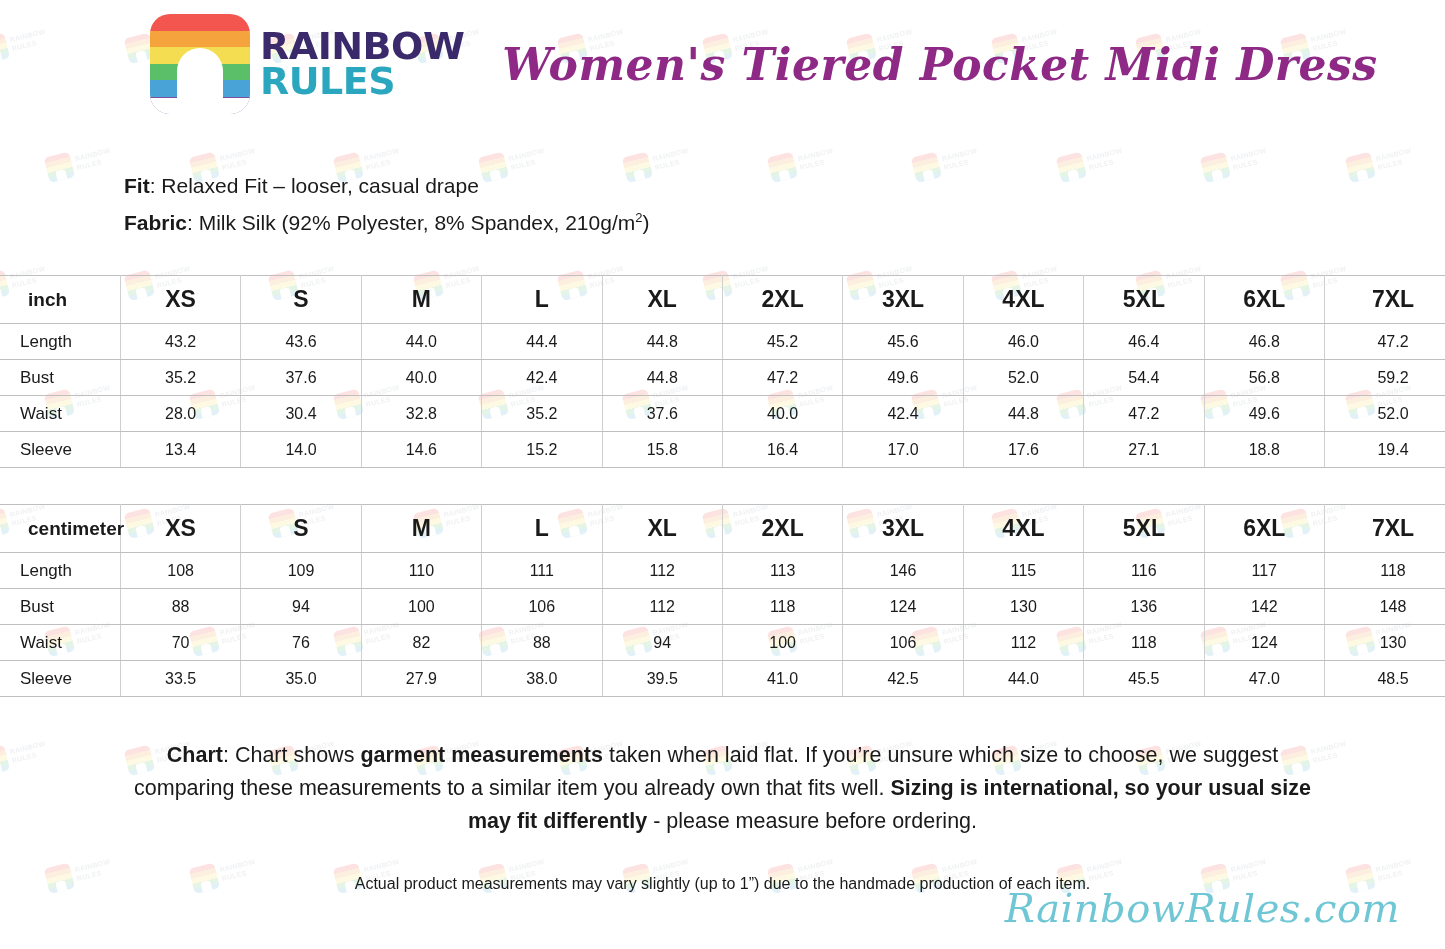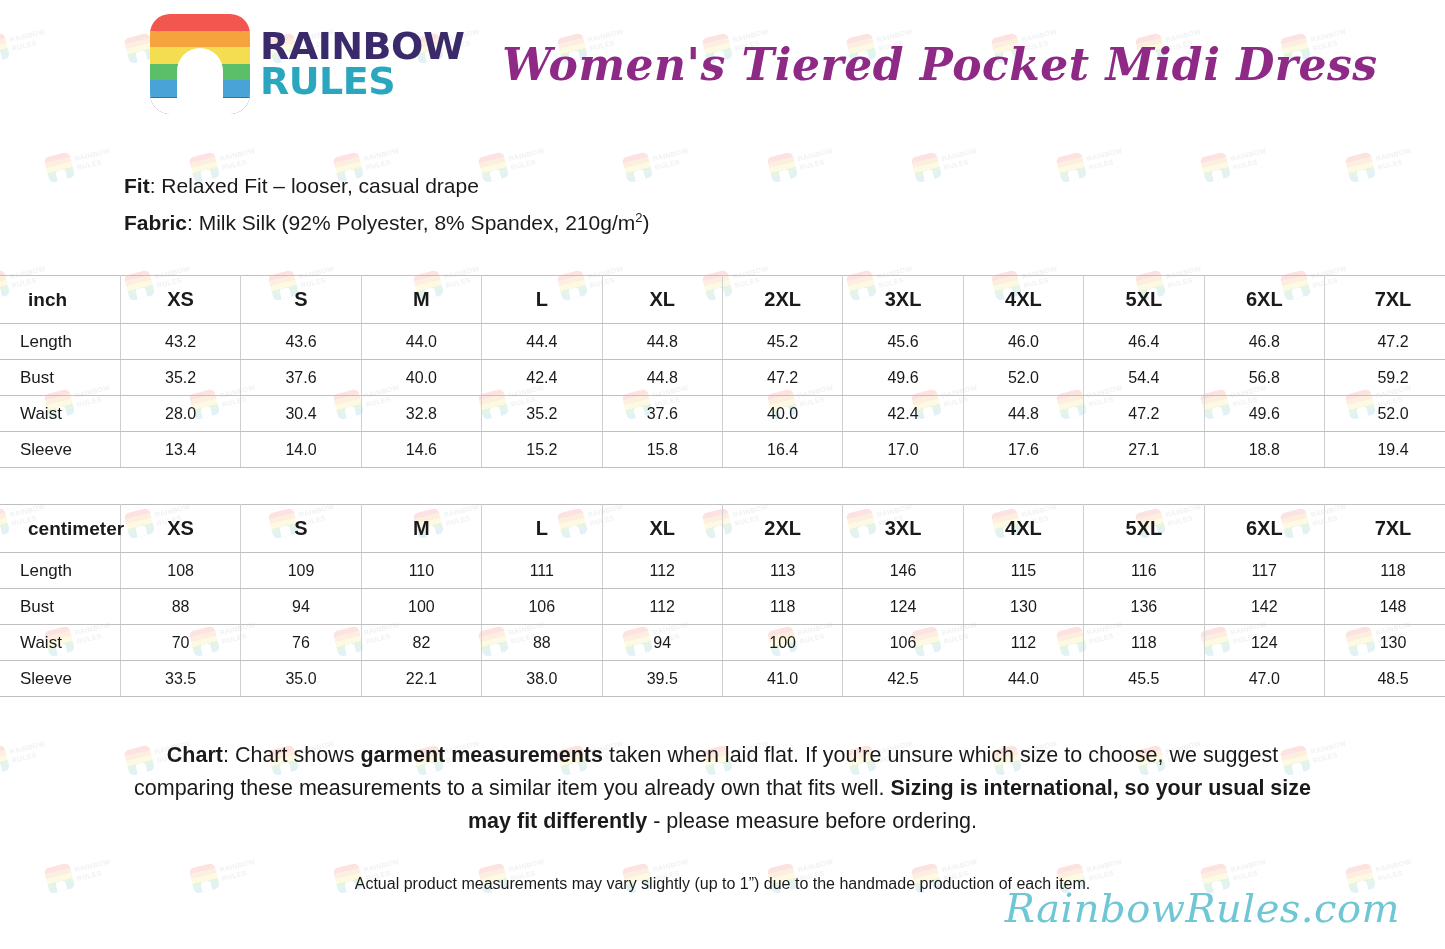--- a/index.html
+++ b/index.html
@@ -178,21 +178,21 @@
     text-align: center;
     font-size: 16px;
     color: #1a1a1a;
     font-weight: normal;
     padding: 0;
     height: 35px;
     background: transparent;
   }
   table.size-table tr.head td {
     font-weight: bold;
-    font-size: 20px;
+    font-size: 23px;
     height: 47px;
   }
   table.size-table td.rowlabel {
     font-weight: normal;
     text-align: left;
     padding-left: 20px;
     font-size: 17px;
   }
   table.size-table tr.head td.rowlabel {
     font-size: 19px;
@@ -716,21 +716,21 @@
             <td>106</td>
             <td>112</td>
             <td>118</td>
             <td>124</td>
             <td>130</td>
           </tr>
           <tr>
             <td class="rowlabel">Sleeve</td>
             <td>33.5</td>
             <td>35.0</td>
-            <td>22.1</td>
+            <td>27.9</td>
             <td>38.0</td>
             <td>39.5</td>
             <td>41.0</td>
             <td>42.5</td>
             <td>44.0</td>
             <td>45.5</td>
             <td>47.0</td>
             <td>48.5</td>
           </tr>
         </tbody>

